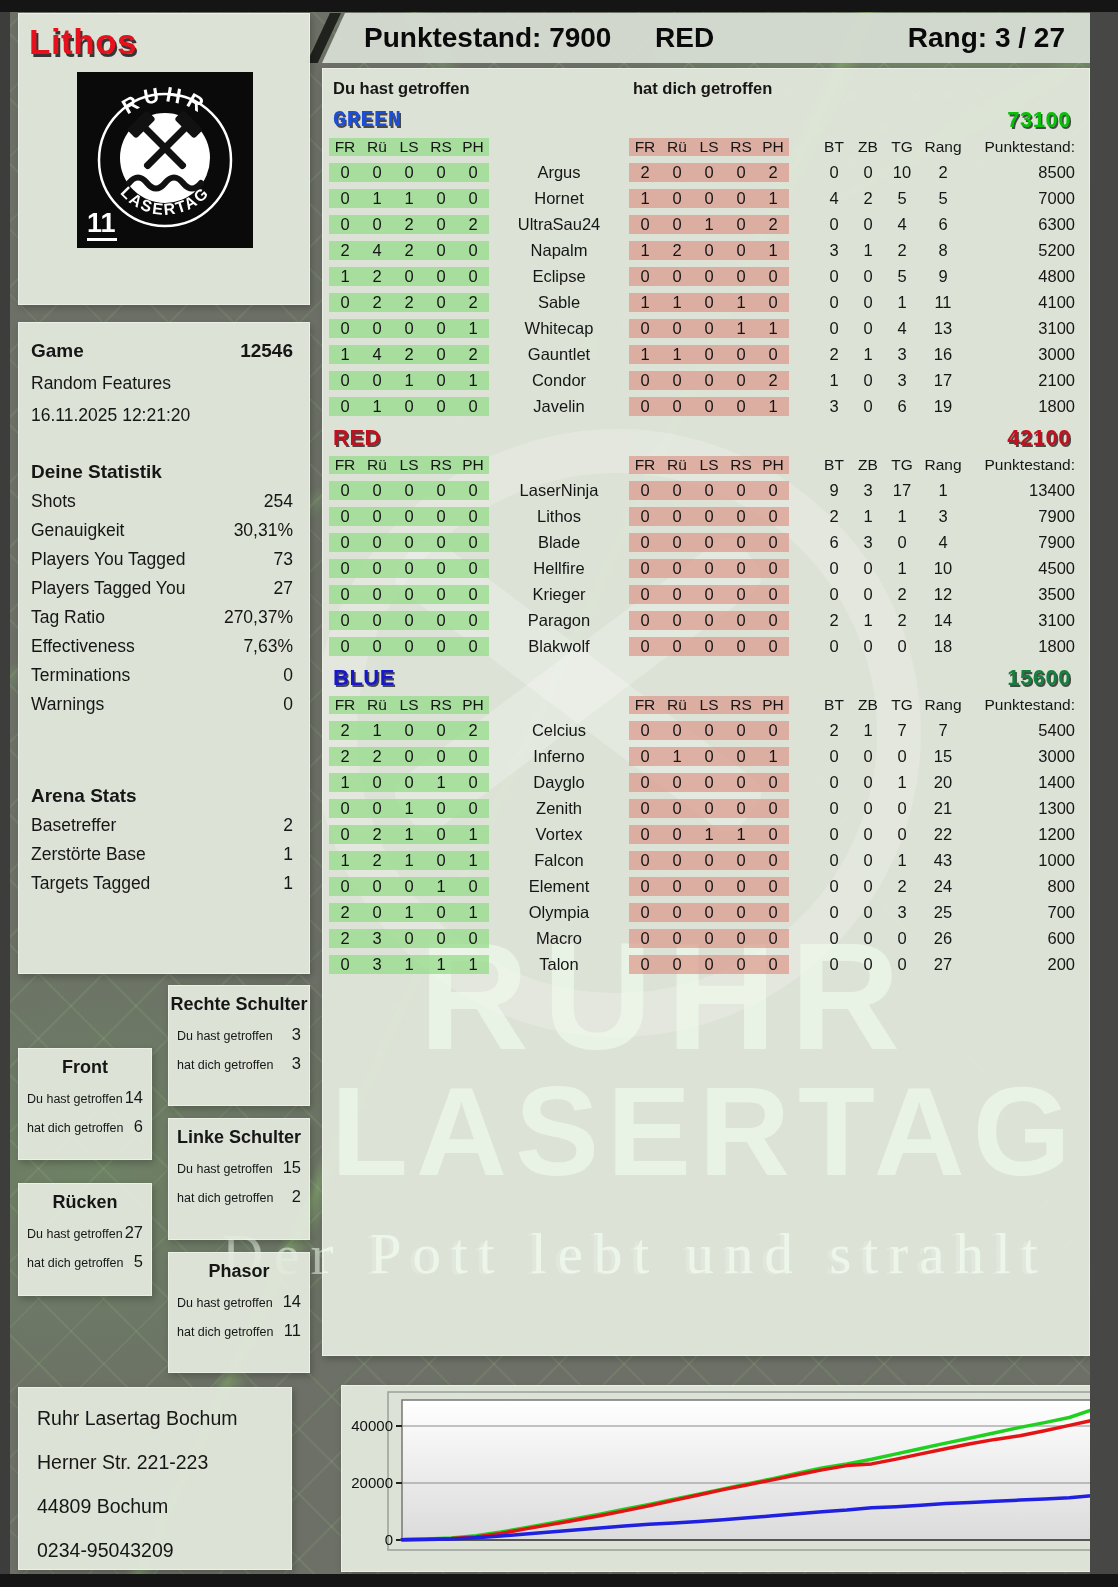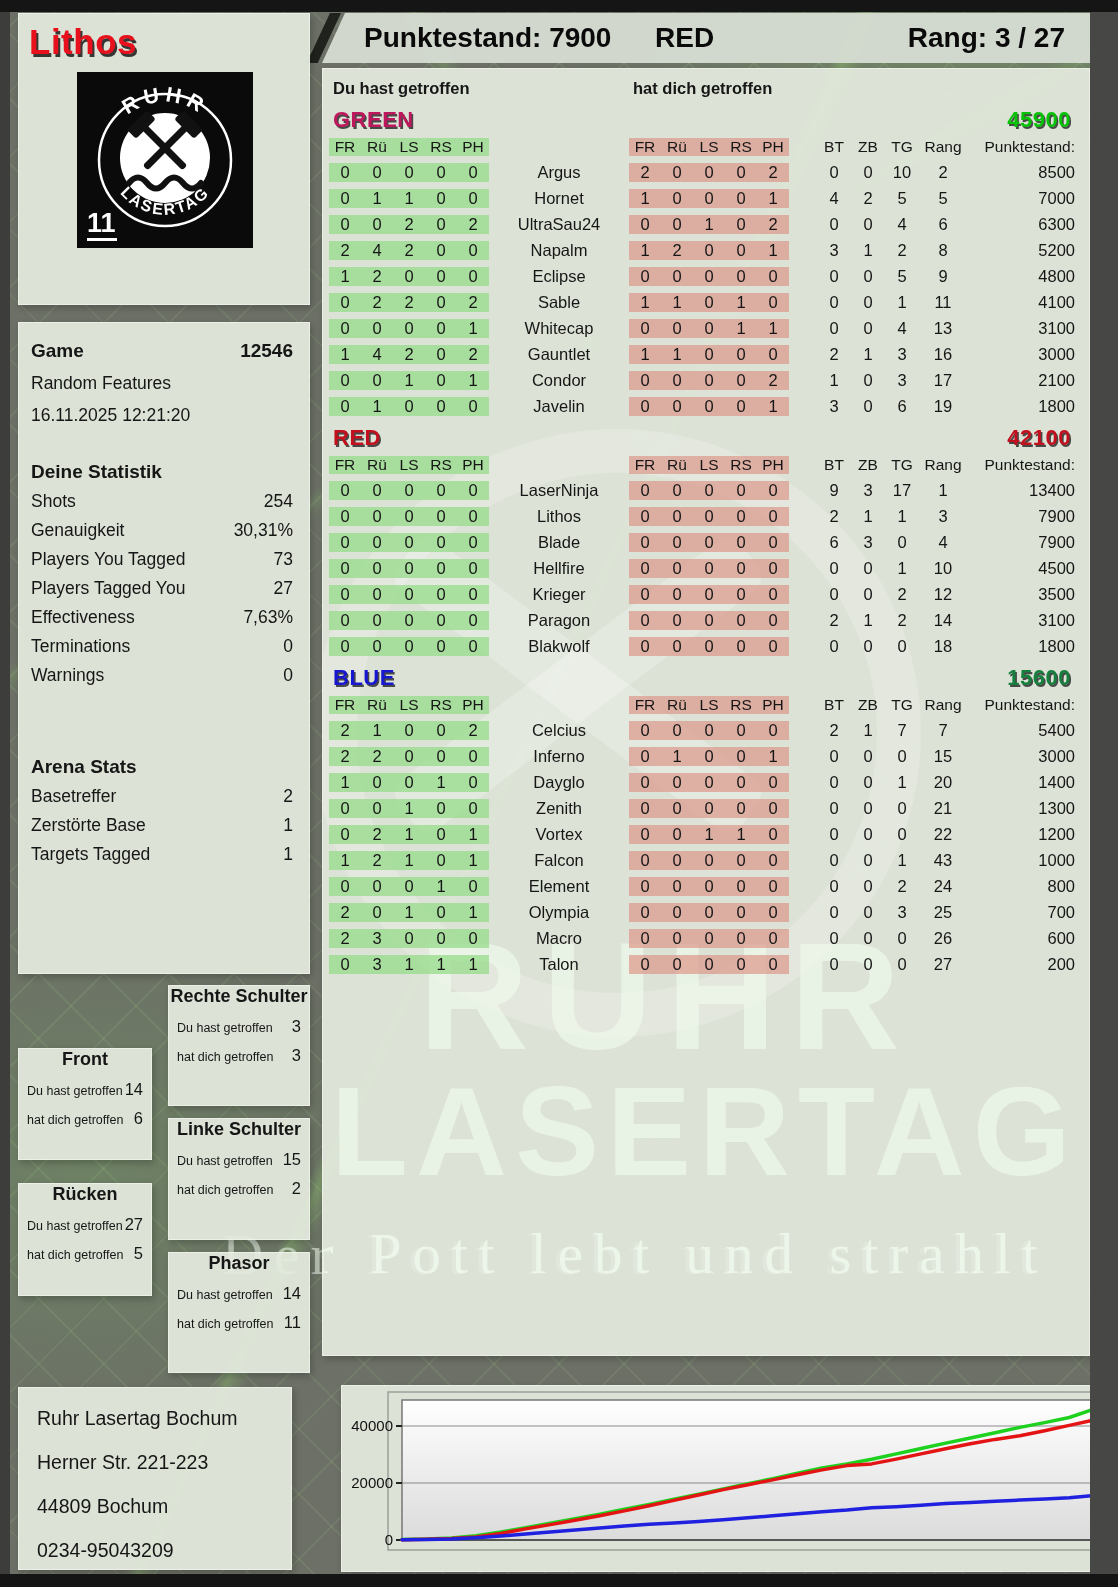--- a/index.html
+++ b/index.html
@@ -51,21 +51,21 @@
   .info-panel{left:18px;top:322px;width:292px;height:652px;padding:12px 16px 0 12px;font-size:17.5px;}
   .irow{display:flex;justify-content:space-between;line-height:32px;gap:24px;}
   .irow.bold{font-weight:bold;font-size:19px;}
   .iline{line-height:32px;}
   .sec-title{font-weight:bold;font-size:19px;margin-top:26px;line-height:30px;}
   .sec-title.arena{margin-top:62px;}
   .srow{display:flex;justify-content:space-between;line-height:29px;}
 
   
   .zone{text-align:left;}
-  .zttl{font-size:18px;font-weight:bold;text-align:center;}
+  .zttl{font-size:18px;font-weight:bold;text-align:center;margin-top:8px;}
   .zrow{display:flex;justify-content:space-between;align-items:baseline;margin:10px 8px 0 8px;}
   .zlbl{font-size:12.5px;}
   .zval{font-size:16.5px;}
   .z-front{left:18px;top:1048px;width:134px;height:112px;}
   .z-ruecken{left:18px;top:1183px;width:134px;height:113px;}
   .z-rechte{left:168px;top:985px;width:142px;height:121px;}
   .z-linke{left:168px;top:1118px;width:142px;height:122px;}
   .z-phasor{left:168px;top:1252px;width:142px;height:121px;}
 
   
@@ -168,20 +168,24 @@
       </div>
     <div class="srow">
         <span>Players You Tagged</span>
         <span>73</span>
       </div>
     <div class="srow">
         <span>Players Tagged You</span>
         <span>27</span>
       </div>
     <div class="srow">
+        <span>Tag Ratio</span>
+        <span>270,37%</span>
+      </div>
+    <div class="srow">
         <span>Effectiveness</span>
         <span>7,63%</span>
       </div>
     <div class="srow">
         <span>Terminations</span>
         <span>0</span>
       </div>
     <div class="srow">
         <span>Warnings</span>
         <span>0</span>
@@ -266,22 +270,22 @@
       <div class="wm-txt wm-lasertag">LASERTAG</div>
       <div class="wm-txt wm-tag">Der Pott lebt und strahlt</div>
     </div>
     <div class="main-content">
       <div class="top-labels">
         <span>Du hast getroffen</span>
         <span>hat dich getroffen</span>
       </div>
       <div>
           <div class="team-head">
-            <span class="team-name" style="color: #be185d;">GREEN</span>
-            <span class="team-total" style="color: rgb(6, 194, 6);">45900</span>
+            <span class="team-name" style="color: #1d4ed8; font-family: Liberation Mono, monospace;">GREEN</span>
+            <span class="team-total" style="color: rgb(6, 194, 6);">73100</span>
           </div>
           <div class="trow thead">
             <span class="c you">FR</span>
             <span class="c you">Rü</span>
             <span class="c you">LS</span>
             <span class="c you">RS</span>
             <span class="c you">PH</span>
             <span class="pname"></span>
             <span class="c them">FR</span>
             <span class="c them">Rü</span>

